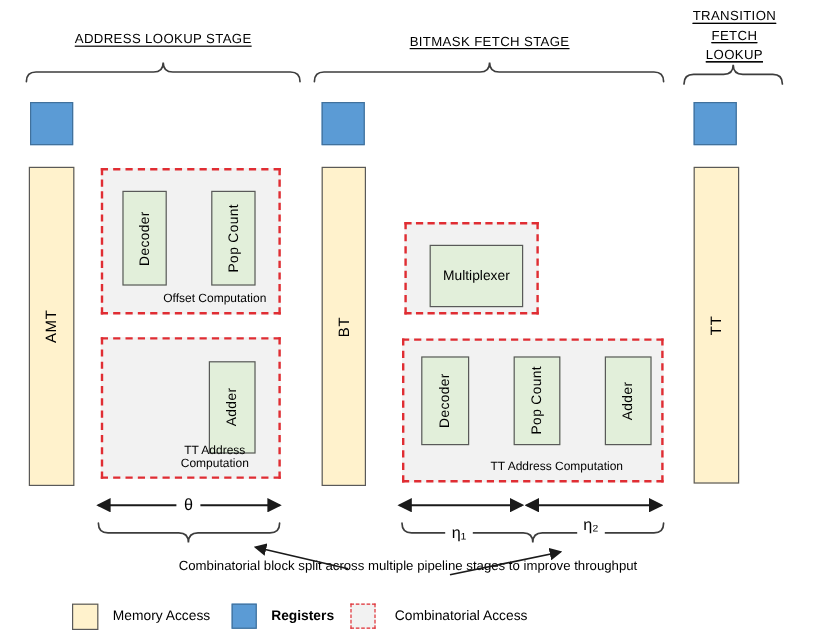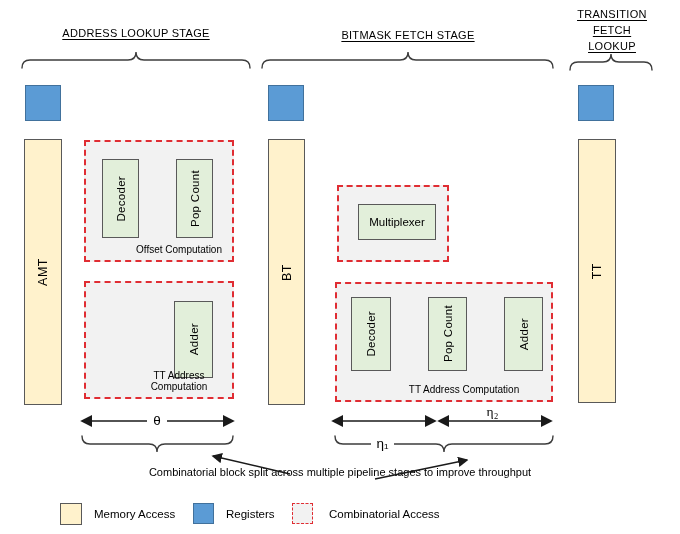--- a/index.html
+++ b/index.html
@@ -55,37 +55,37 @@
 
   .unit {
     position: absolute; background: var(--unit-fill, #E2EFDA);
     border: 1.5px solid var(--unit-border, #595959);
     display: flex; align-items: center; justify-content: center; font-size: 11.5px;
   }
   .unit .vlabel { font-size: 11.5px; letter-spacing: .3px; }
   .u-off-decoder  { left: 16px; top: 17px; width: 37px; height: 79px; }
   .u-off-popcount { left: 90px; top: 17px; width: 37px; height: 79px; }
   .u-ttl-adder    { left: 88px; top: 18px; width: 39px; height: 77px; }
-  .u-mux          { left: 19px; top: 17px; width: 78px; height: 36px; }
+  .u-mux          { left: 19px; top: 17px; width: 78px; height: 52px; }
   .u-ttr-decoder  { left: 14px; top: 13px; width: 40px; height: 74px; }
   .u-ttr-popcount { left: 91px; top: 13px; width: 39px; height: 74px; }
   .u-ttr-adder    { left: 167px; top: 13px; width: 39px; height: 74px; }
 
   .overlay { position: absolute; left: 0; top: 0; z-index: 5; pointer-events: none; }
   .brace { fill: none; stroke: #3d3d3d; stroke-width: 1.4; stroke-linecap: round; }
   .dim   { stroke: #1a1a1a; stroke-width: 1.6; }
   .ann-arrow { stroke: #1a1a1a; stroke-width: 1.4; }
 
   .dim-label {
     position: absolute; z-index: 6; background: #fff; text-align: center;
     font-size: 13.5px; line-height: 15px; height: 16px;
   }
   .lbl-theta { left: 147px; top: 413px; width: 20px; }
   .lbl-eta1  { left: 371px; top: 436px; width: 23px; }
-  .lbl-eta2  { left: 481px; top: 404px; width: 23px; font-family: Liberation Serif, serif; }
+  .lbl-eta2  { left: 481px; top: 430px; width: 23px; }
 
   .annotation {
     position: absolute; left: 110px; top: 466px; width: 460px;
     text-align: center; font-size: 11px;
   }
 
   .legend-swatch { position: absolute; width: 22px; height: 22px; }
   .sw-memory {
     left: 60px; top: 503px; background: var(--memory-fill, #FFF2CC);
     border: 1.5px solid var(--unit-border, #595959);
@@ -95,21 +95,21 @@
     background: var(--register-fill, #5B9BD5);
     border: 1.5px solid var(--register-border, #41719C);
   }
   .sw-combo {
     left: 292px; top: 503px; width: 21px; height: 21px;
     background: var(--combinatorial-fill, #F2F2F2);
     border: 1.6px dashed var(--combinatorial-border, #E02D33);
   }
   .legend-label { position: absolute; top: 508px; font-size: 11.5px; }
   .ll-memory   { left: 94px; }
-  .ll-register { left: 226px; }
+  .ll-register { left: 226px; font-weight: bold; }
   .ll-combo    { left: 329px; }
 </style>
 </head>
 <body>
 
 <div class="canvas">
 
   <div class="stage-header hdr-1">ADDRESS LOOKUP STAGE</div>
   <div class="stage-header hdr-2">BITMASK FETCH STAGE</div>
   <div class="stage-header hdr-3">

